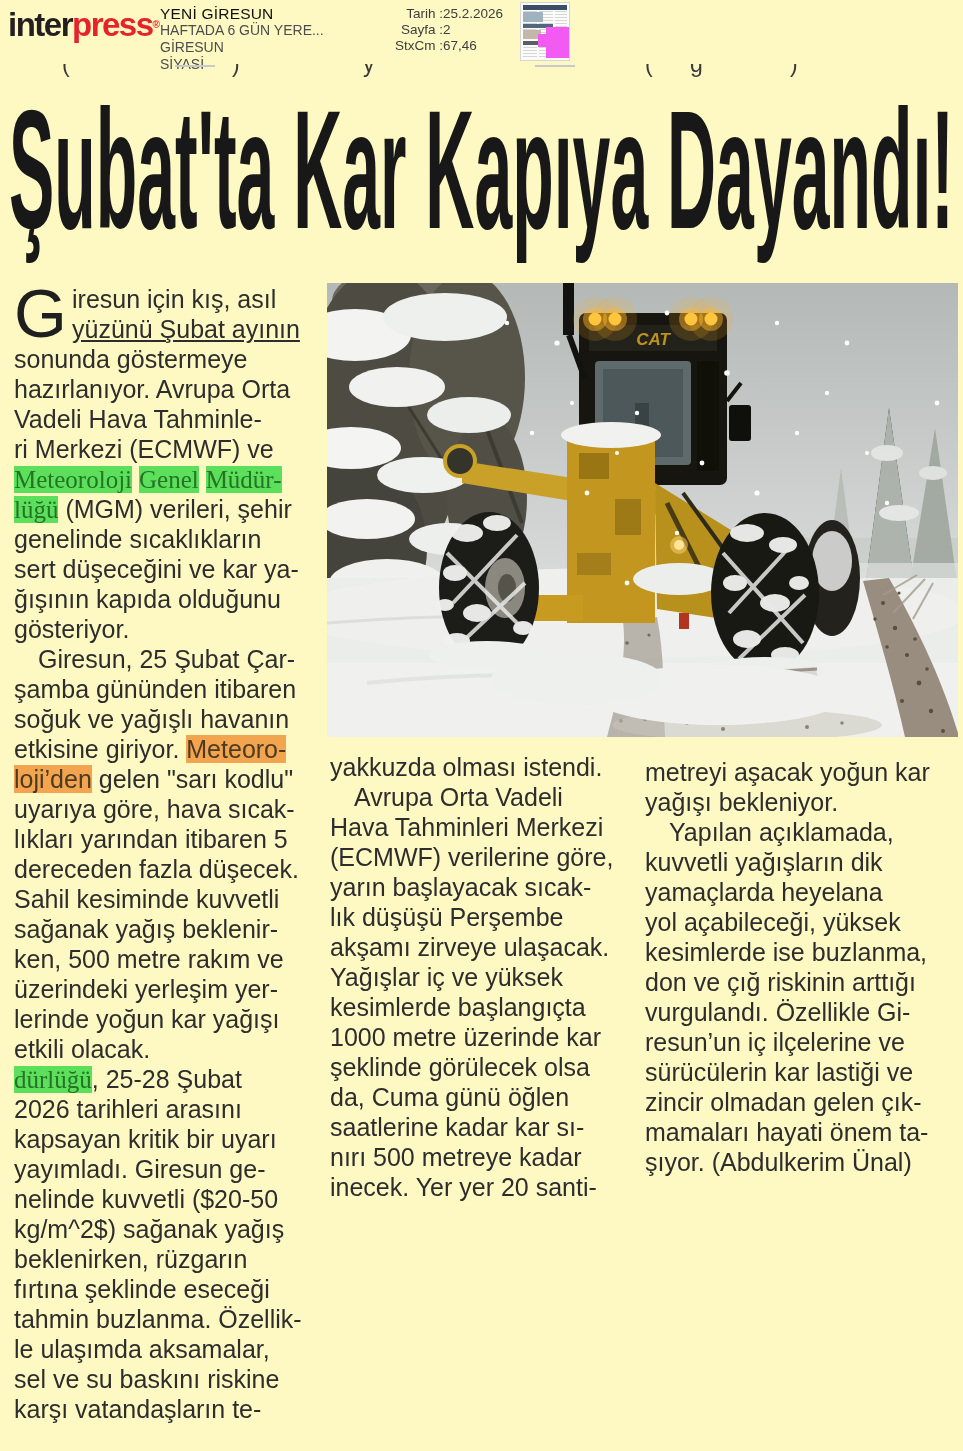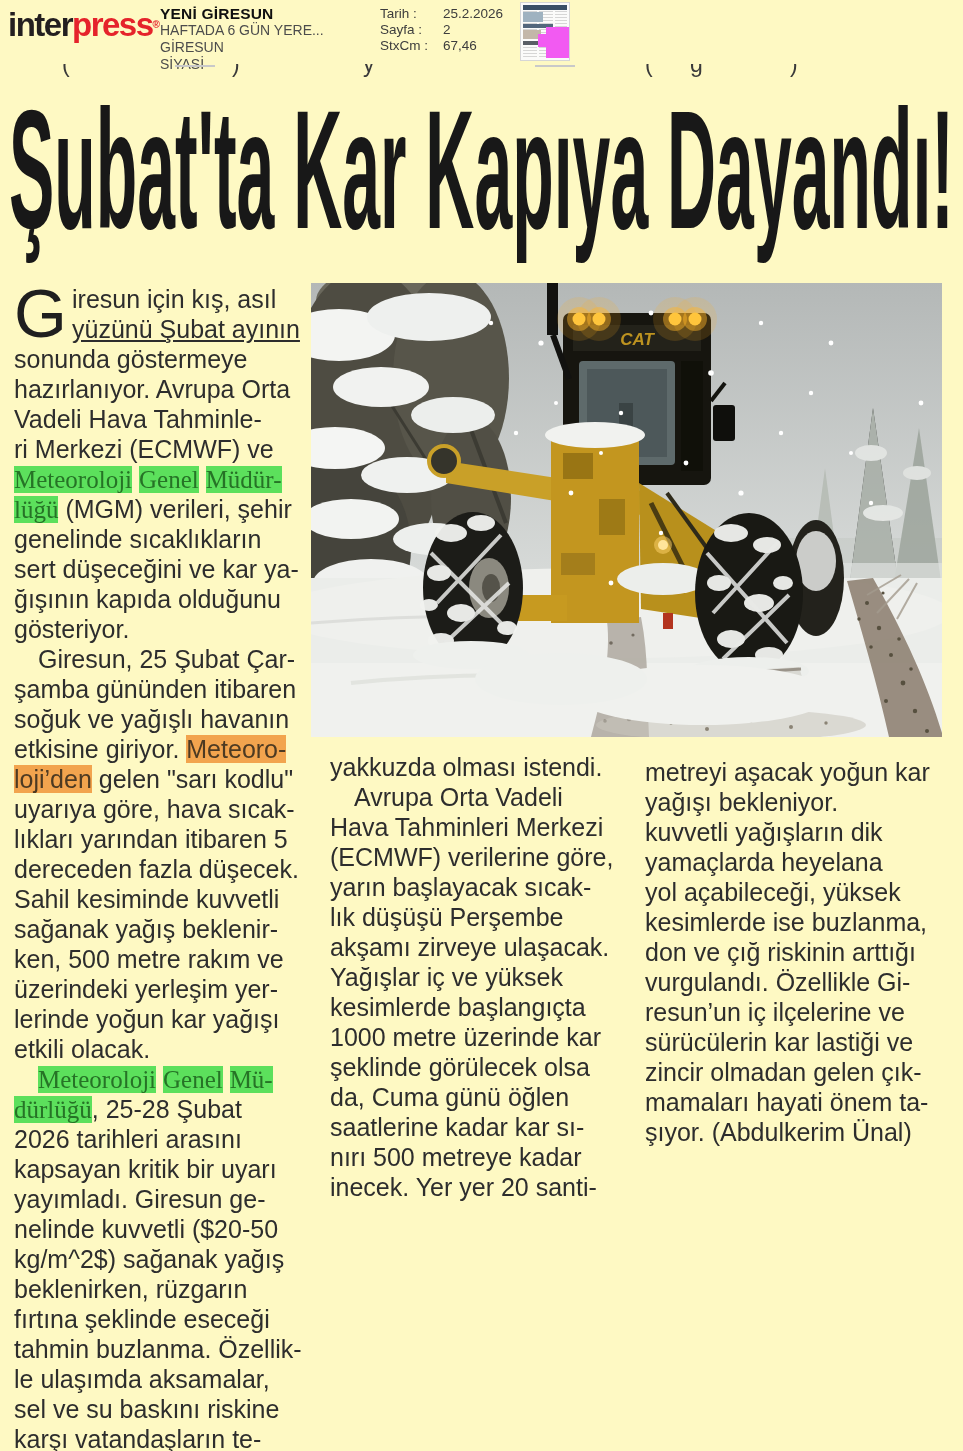--- a/index.html
+++ b/index.html
@@ -6,24 +6,24 @@
   .page{
     position:relative;width:963px;height:1451px;background:#fef9c3;
     font-family:"Liberation Sans",sans-serif;overflow:hidden;margin:0 auto;
   }
   
   .logo{position:absolute;left:8px;top:8px;font-size:33px;font-weight:bold;
         letter-spacing:-1.5px;color:#231f20;line-height:33px;}
   .logo .red{color:#e5232b;}
   .logo .reg{font-size:10px;color:#e5232b;vertical-align:top;letter-spacing:0;}
   .pub{position:absolute;left:160px;top:5px;font-size:14px;line-height:17px;color:#4c4c4c;}
-  .pub .name{font-weight:bold;color:#101010;font-size:15.5px;letter-spacing:.2px;}
+  .pub .name{font-weight:normal;color:#101010;font-size:15.5px;letter-spacing:.2px;}
   .meta{position:absolute;left:380px;top:6px;font-size:13.5px;line-height:16px;color:#3d3d3d;}
   .meta .row{display:flex;}
-  .meta .label{width:63px;}
+  .meta .label{width:63px;text-align:right;}
   
   .thumb{position:absolute;left:520px;top:2px;width:50px;height:59px;background:#fbfbfa;
          border:1px solid #d6d6d6;box-sizing:border-box;overflow:hidden;}
   .thumb .lines{position:absolute;left:2px;top:2px;right:2px;bottom:2px;
     background:
       repeating-linear-gradient(to bottom, #b8b8b8 0 1px, transparent 1px 3px);
     opacity:.55;}
   .thumb .colgap1,.thumb .colgap2{position:absolute;top:2px;bottom:2px;width:2px;background:#fbfbfa;}
   .thumb .colgap1{left:16px;} .thumb .colgap2{left:32px;}
   .t-bar1{position:absolute;left:2px;top:2px;width:44px;height:5px;background:#3a4f66;}
@@ -42,21 +42,21 @@
   
   .col{position:absolute;width:304px;}
   #col1{left:14px;top:284px;}
   #col2{left:330px;top:752px;}
   #col3{left:645px;top:757px;}
   .tline{white-space:nowrap;height:30px;line-height:30px;font-size:25px;color:#2d2d2d;}
   .hl-g{background:#5ce05c;color:#267326;font-family:Liberation Serif, serif;}
   .hl-o{background:#f2a44e;color:#4d3a22;}
   .dropcap{position:absolute;left:14px;top:282px;font-size:68px;line-height:62px;color:#1f1f1f;}
   
-  .photo{position:absolute;left:311px;top:283px;width:631px;height:454px;overflow:hidden;}
+  .photo{position:absolute;left:327px;top:283px;width:631px;height:454px;overflow:hidden;}
 </style>
 </head>
 <body>
 
 <div class="page">
 
   <div class="logo"><span>inter</span><span class="red">press</span><span class="reg">®</span></div>
 
   <div class="pub">
     <div class="name">YENİ GİRESUN</div>
@@ -344,21 +344,20 @@
       <div class="tline"><span class="hl-o">loji’den</span><span> gelen "sarı kodlu"</span></div>
       <div class="tline"><span>uyarıya göre, hava sıcak-</span></div>
       <div class="tline"><span>lıkları yarından itibaren 5</span></div>
       <div class="tline"><span>dereceden fazla düşecek.</span></div>
       <div class="tline"><span>Sahil kesiminde kuvvetli</span></div>
       <div class="tline"><span>sağanak yağış beklenir-</span></div>
       <div class="tline"><span>ken, 500 metre rakım ve</span></div>
       <div class="tline"><span>üzerindeki yerleşim yer-</span></div>
       <div class="tline"><span>lerinde yoğun kar yağışı</span></div>
       <div class="tline"><span>etkili olacak.</span></div>
-      <div class="tline" style="margin-left: 24px;"><span class="hl-g">Meteoroloji</span><span> </span><span class="hl-g">Genel</span><span> </span><span class="hl-g">Mü-</span></div>
       <div class="tline"><span class="hl-g">dürlüğü</span><span>, 25-28 Şubat</span></div>
       <div class="tline"><span>2026 tarihleri arasını</span></div>
       <div class="tline"><span>kapsayan kritik bir uyarı</span></div>
       <div class="tline"><span>yayımladı. Giresun ge-</span></div>
       <div class="tline"><span>nelinde kuvvetli ($20-50</span></div>
       <div class="tline"><span>kg/m^2$) sağanak yağış</span></div>
       <div class="tline"><span>beklenirken, rüzgarın</span></div>
       <div class="tline"><span>fırtına şeklinde eseceği</span></div>
       <div class="tline"><span>tahmin buzlanma. Özellik-</span></div>
       <div class="tline"><span>le ulaşımda aksamalar,</span></div>
@@ -378,20 +377,21 @@
       <div class="tline"><span>1000 metre üzerinde kar</span></div>
       <div class="tline"><span>şeklinde görülecek olsa</span></div>
       <div class="tline"><span>da, Cuma günü öğlen</span></div>
       <div class="tline"><span>saatlerine kadar kar sı-</span></div>
       <div class="tline"><span>nırı 500 metreye kadar</span></div>
       <div class="tline"><span>inecek. Yer yer 20 santi-</span></div>
     </div>
   <div class="col" id="col3">
       <div class="tline"><span>metreyi aşacak yoğun kar</span></div>
       <div class="tline"><span>yağışı bekleniyor.</span></div>
+      <div class="tline" style="margin-left: 24px;"><span>Yapılan açıklamada,</span></div>
       <div class="tline"><span>kuvvetli yağışların dik</span></div>
       <div class="tline"><span>yamaçlarda heyelana</span></div>
       <div class="tline"><span>yol açabileceği, yüksek</span></div>
       <div class="tline"><span>kesimlerde ise buzlanma,</span></div>
       <div class="tline"><span>don ve çığ riskinin arttığı</span></div>
       <div class="tline"><span>vurgulandı. Özellikle Gi-</span></div>
       <div class="tline"><span>resun’un iç ilçelerine ve</span></div>
       <div class="tline"><span>sürücülerin kar lastiği ve</span></div>
       <div class="tline"><span>zincir olmadan gelen çık-</span></div>
       <div class="tline"><span>mamaları hayati önem ta-</span></div>

